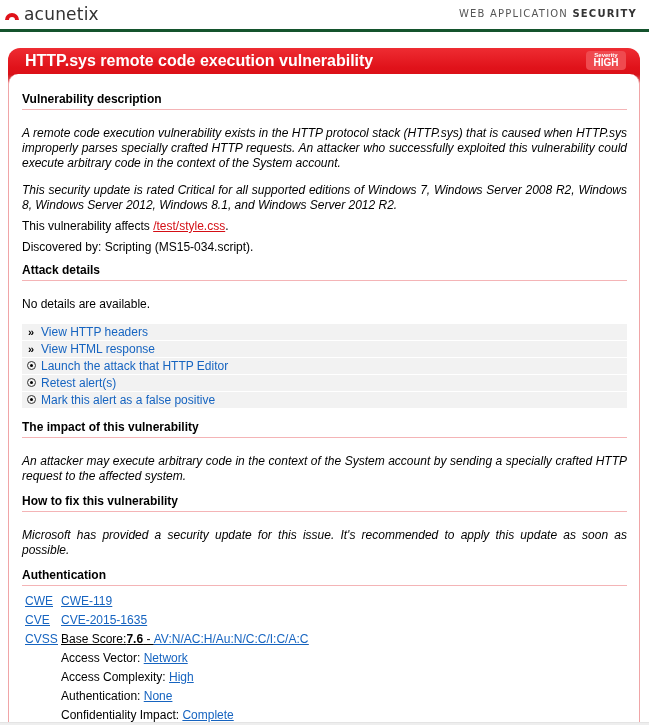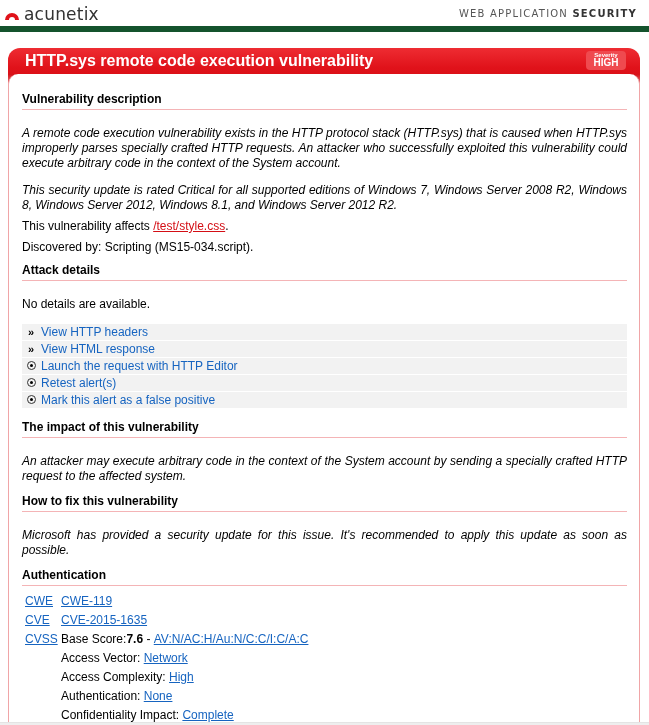--- a/index.html
+++ b/index.html
@@ -1,19 +1,19 @@
 <!DOCTYPE html>
 <html><head>
   <meta charset="utf-8">
   <style>
     * { box-sizing: border-box; margin: 0; padding: 0; }
     html, body { width: 649px; height: 725px; overflow: hidden; background: #fff; }
     body { font-family: "Liberation Sans", sans-serif; font-size: 12px; color: #000; position: relative; }
 
-    .topbar { position: absolute; left: 0; top: 0; width: 649px; height: 32px; border-bottom: 6px solid #14532d; }
+    .topbar { position: absolute; left: 0; top: 0; width: 649px; height: 32px; border-bottom: 3px solid #14532d; }
     .logo { position: absolute; left: 4px; top: 4px; display: flex; align-items: center; }
     .logo-mark { width: 16px; height: 16px; margin-right: 4px; }
     .logo-text { font-family: "DejaVu Sans", sans-serif; font-size: 17px; color: #333; letter-spacing: 0.2px; }
     .tagline { position: absolute; right: 12px; top: 8px; font-family: "DejaVu Sans", sans-serif; font-size: 10px; letter-spacing: 1.2px; color: #555; margin-left: 40px; }
     .tagline b { color: #333; font-weight: bold; }
 
     .card { position: absolute; left: 8px; top: 48px; width: 632px; height: 690px; }
     .card-head { position: relative; height: 36px; background: linear-gradient(#ee2c32, #e0121a 55%, #d40e15); border-radius: 12px 12px 0 0; }
     .card-head-tail-left { position: absolute; left: 0; top: 26px; width: 10px; height: 14px; background: linear-gradient(#d40e15, #f0a0a2); }
     .card-head-tail-right { position: absolute; right: 0; top: 26px; width: 10px; height: 14px; background: linear-gradient(#d40e15, #f0a0a2); }
@@ -31,21 +31,21 @@
     a.red { color: #d40e15; text-decoration: underline; }
     a.blue { color: #1664c0; text-decoration: underline; }
 
     .actions { margin-top: 4px; margin-bottom: 12px; }
     .action { height: 16px; margin-bottom: 1px; background: #f2f2f2; display: flex; align-items: center; padding-left: 3px; font-size: 12px; color: #1664c0; cursor: pointer; }
     .action .ic { width: 12px; margin-right: 4px; font-size: 10px; color: #000; text-align: center; }
     .dbl { font-size: 9px; font-weight: bold; transform: scaleX(1.1); }
     .radio { display: inline-block; width: 9px; height: 9px; border: 1px solid #333; border-radius: 50%; position: relative; }
     .radio::after { content: ""; position: absolute; left: 2px; top: 2px; width: 3px; height: 3px; background: #000; border-radius: 50%; }
 
-    .cls-row { display: flex; font-size: 12px; line-height: 19px; }
+    .cls-row { display: flex; font-size: 12px; line-height: 19px; text-decoration: underline; }
     .cls-key { width: 39px; padding-left: 3px; }
     .cls-indent { padding-left: 39px; font-size: 12px; line-height: 19px; }
     .footer-line { position: absolute; left: 0; top: 722px; width: 649px; height: 3px; background: #eee; border-top: 1px solid #e4e4e4; }
   </style>
 </head>
 <body>
 
 <div class="topbar">
   <div class="logo">
     <svg class="logo-mark" viewBox="0 0 16 16">
@@ -83,21 +83,21 @@
         <div class="action">
           <span class="ic dbl">»</span>
           <span>View HTTP headers</span>
         </div>
         <div class="action">
           <span class="ic dbl">»</span>
           <span>View HTML response</span>
         </div>
         <div class="action">
           <span class="ic"><span class="radio"></span></span>
-          <span>Launch the request with HTTP Editor</span>
+          <span>Launch the attack that HTTP Editor</span>
         </div>
         <div class="action">
           <span class="ic"><span class="radio"></span></span>
           <span>Retest alert(s)</span>
         </div>
         <div class="action">
           <span class="ic"><span class="radio"></span></span>
           <span>Mark this alert as a false positive</span>
         </div>
       </div>

